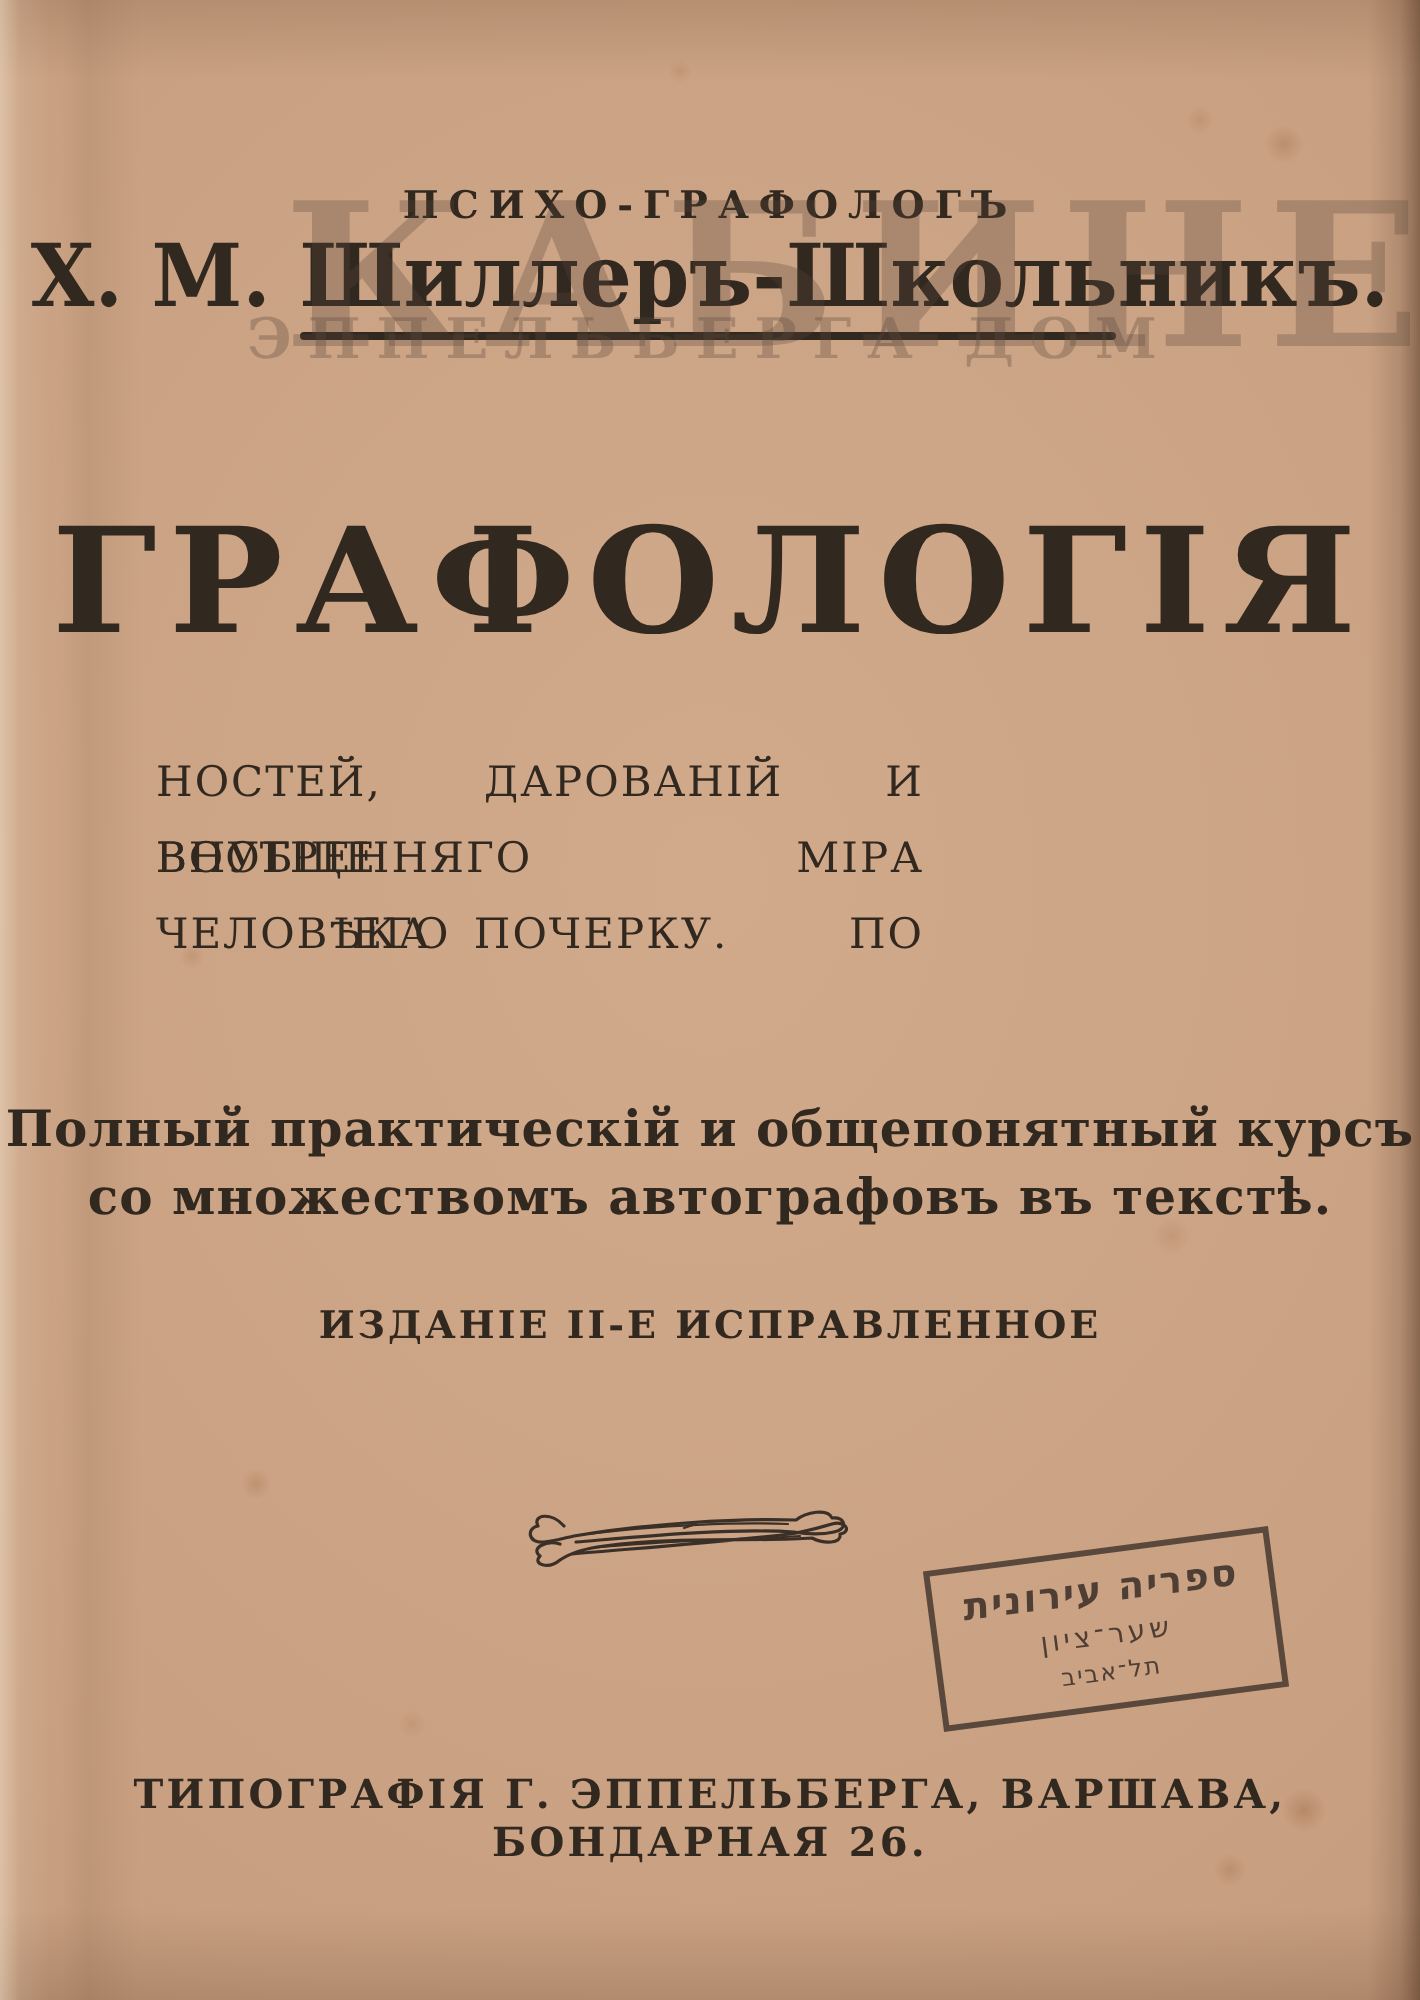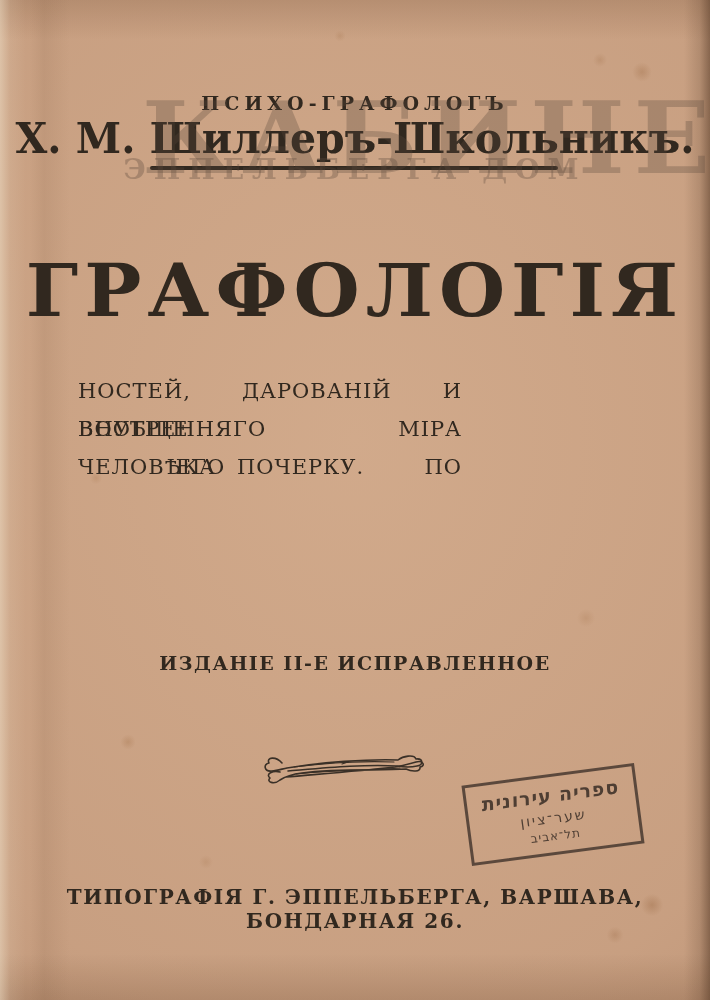--- a/index.html
+++ b/index.html
@@ -94,20 +94,24 @@
   <div class="abs centered watermark2">ЭППЕЛЬБЕРГА ДОМ</div>
 
   <div class="abs centered title ink">ГРАФОЛОГІЯ</div>
 
   <div class="abs subtitle ink">
     <div class="line">НОСТЕЙ, ДАРОВАНІЙ И ВООБЩЕ</div>
     <div class="line">ВНУТРЕННЯГО МІРА ЧЕЛОВѢКА ПО</div>
     <div class="line last">ЕГО ПОЧЕРКУ.</div>
   </div>
 
+  <div class="abs centered course ink">
+    <div>Полный практическій и общепонятный курсъ</div>
+    <div>со множествомъ автографовъ въ текстѣ.</div>
+  </div>
 
   <div class="abs centered edition ink">
     <div>ИЗДАНІЕ II-Е ИСПРАВЛЕННОЕ</div>
   </div>
 
   <div class="abs ornament">
     <svg width="170" height="36" viewBox="0 0 170 36" fill="none" stroke="#3a3027" stroke-width="1.6" stroke-linecap="round" stroke-linejoin="round">
       <path d="M22,13 C16,6 6,7 9,13 C3,14 4,22 12,21 C17,20.5 22,19 27,18 C62,12 108,9 138,10 C143,6 154,4 156,9 C163,8 164,15 157,16 C150,17.5 143,17 137,16 C104,14 64,18 28,21"></path>
       <path d="M20,22 C13,20 5,24 10,28 C6,32 14,35 20,30 C26,26 34,24 42,23 C80,18 120,21 146,19 C152,22 161,22 160,17 C166,16 163,10 156,12 C149,14 142,16 135,17 C100,21 60,24 26,27"></path>
       <path d="M34,17 C70,12.5 110,11 134,12" stroke-width="1.1"></path>

